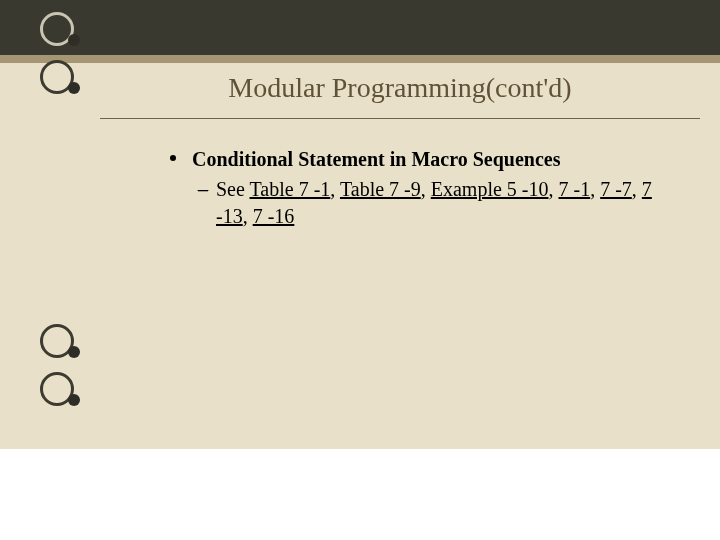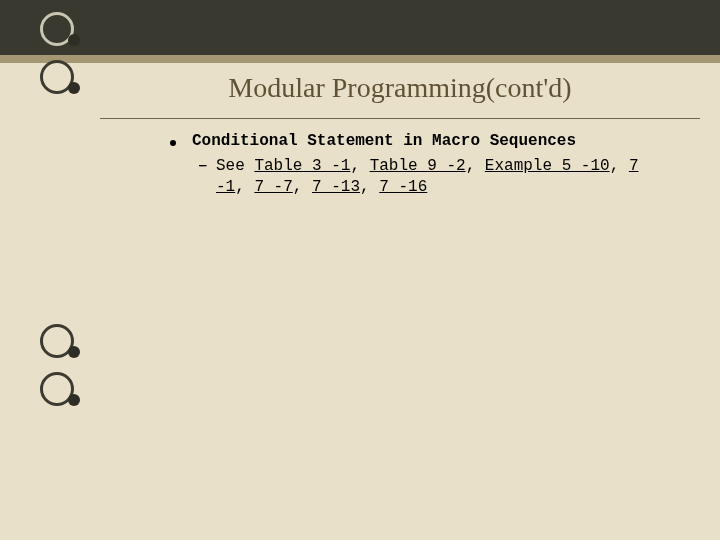--- a/index.html
+++ b/index.html
@@ -5,21 +5,21 @@
   html, body {
     margin: 0;
     padding: 0;
     width: 720px;
     height: 540px;
     overflow: hidden;
   }
   .slide {
     position: relative;
     width: 720px;
-    height: 540px;
+    height: 449px;
     background: #e8e0c8;
     font-family: "Times New Roman", Times, serif;
     color: #000;
     box-sizing: border-box;
   }
   .bg-dark {
     position: absolute;
     left: 0;
     top: 0;
     width: 720px;
@@ -72,25 +72,24 @@
     position: absolute;
     left: 100px;
     top: 118px;
     width: 600px;
     height: 0;
     border-top: 1px solid #6d6449;
   }
   .body {
     position: absolute;
     left: 170px;
-    top: 131px;
+    top: 146px;
     width: 505px;
-    font-size: 16px;
+    font-size: 20px;
     line-height: 1.32;
-    font-family: Liberation Mono, monospace;
   }
   .bullet-row {
     position: relative;
     padding-left: 22px;
     margin-bottom: 4px;
   }
   .bullet-dot {
     position: absolute;
     left: 0;
     top: 9px;
@@ -144,17 +143,17 @@
     <div class="sub">
       <span class="dash">–</span>
     </div>
 
     <div class="sub">
       <span class="dash">–</span>
     </div>
 
     <div class="sub">
       <span class="dash">–</span>
-      <span>See </span><span class="ref">Table 3 -1</span><span>, </span><span class="ref">Table 9 -2</span><span>, </span><span class="ref">Example 5 -10</span><span>, </span><span class="ref">7 -1</span><span>, </span><span class="ref">7 -7</span><span>, </span><span class="ref">7 -13</span><span>, </span><span class="ref">7 -16</span>
+      <span>See </span><span class="ref">Table 7 -1</span><span>, </span><span class="ref">Table 7 -9</span><span>, </span><span class="ref">Example 5 -10</span><span>, </span><span class="ref">7 -1</span><span>, </span><span class="ref">7 -7</span><span>, </span><span class="ref">7 -13</span><span>, </span><span class="ref">7 -16</span>
     </div>
 
   </div>
 </div>
 
 </body></html>

